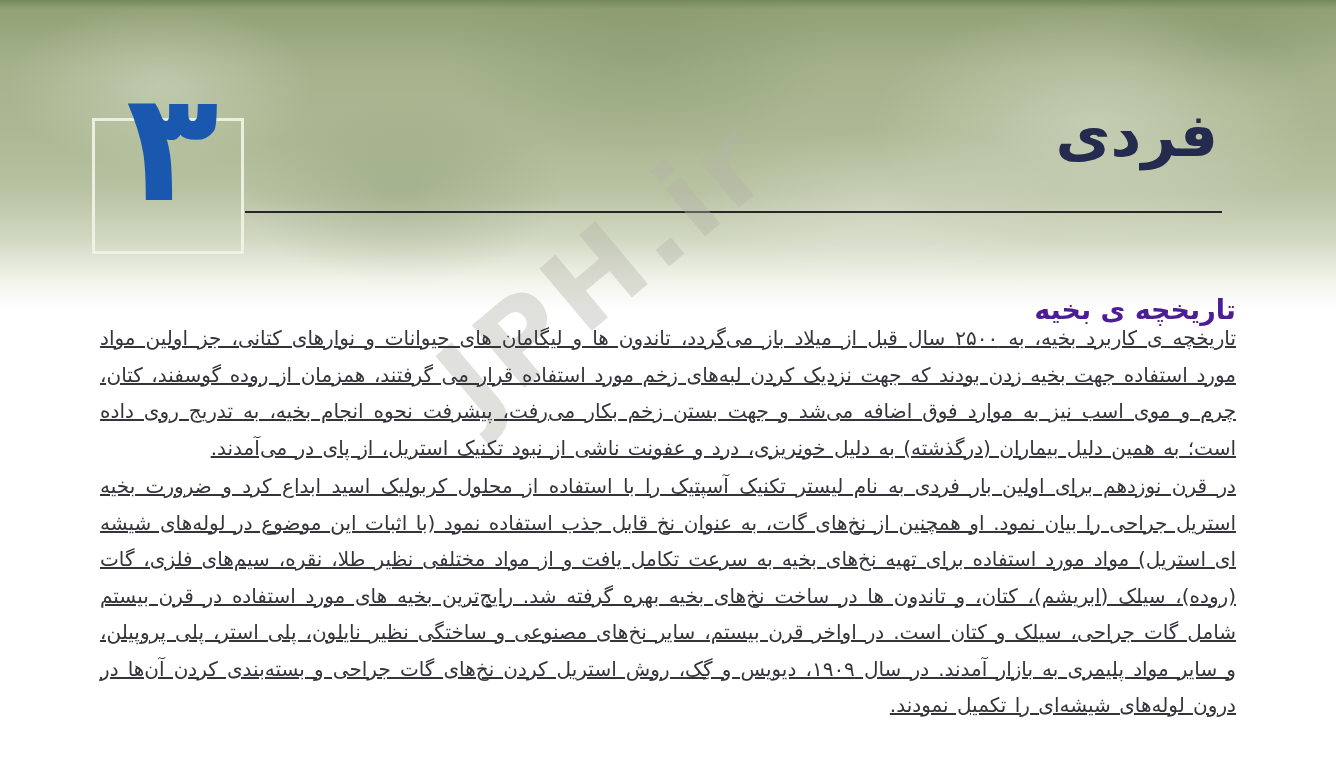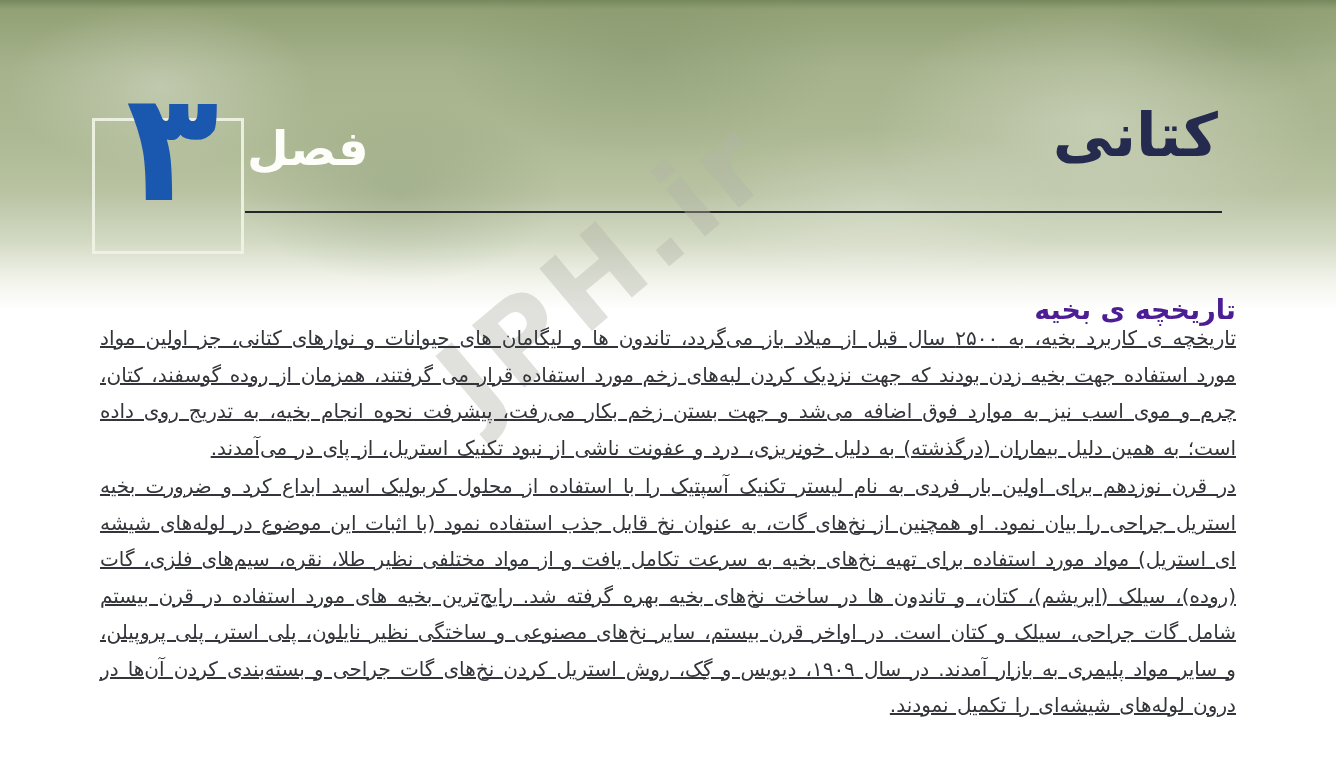--- a/index.html
+++ b/index.html
@@ -107,23 +107,22 @@
     margin: 0 0 2px 0;
     text-decoration: underline;
   }
 </style>
 </head>
 <body>
 
 <div class="header-band">
   <div class="chapter-frame"></div>
   <div class="chapter-number">۳</div>
-  <div class="chapter-label">فصل</div>
   <div class="header-rule"></div>
-  <div class="chapter-title">کتانی</div>
+  <div class="chapter-title">فردی</div>
 </div>
 
 <div class="watermark">JPH.ir</div>
 
 <h2 class="section-heading">تاریخچه ی بخیه</h2>
 
 <div class="body-text">
   <p>تاریخچه ی کاربرد بخیه، به ۲۵۰۰ سال قبل از میلاد باز می‌گردد، تاندون ها و لیگامان های حیوانات و نوارهای کتانی، جز اولین مواد مورد استفاده جهت بخیه زدن بودند که جهت نزدیک کردن لبه‌های زخم مورد استفاده قرار می گرفتند، همزمان از روده گوسفند، کتان، چرم و موی اسب نیز به موارد فوق اضافه می‌شد و جهت بستن زخم بکار می‌رفت، پیشرفت نحوه انجام بخیه، به تدریج روی داده است؛ به همین دلیل بیماران (درگذشته) به دلیل خونریزی، درد و عفونت ناشی از نبود تکنیک استریل، از پای در می‌آمدند.</p>
   <p>در قرن نوزدهم برای اولین بار فردی به نام لیستر تکنیک آسپتیک را با استفاده از محلول کربولیک اسید ابداع کرد و ضرورت بخیه استریل جراحی را بیان نمود. او همچنین از نخ‌های گات، به عنوان نخ قابل جذب استفاده نمود (با اثبات این موضوع در لوله‌های شیشه ای استریل) مواد مورد استفاده برای تهیه نخ‌های بخیه به سرعت تکامل یافت و از مواد مختلفی نظیر طلا، نقره، سیم‌های فلزی، گات (روده)، سیلک (ابریشم)، کتان، و تاندون ها در ساخت نخ‌های بخیه بهره گرفته شد. رایج‌ترین بخیه های مورد استفاده در قرن بیستم شامل گات جراحی، سیلک و کتان است. در اواخر قرن بیستم، سایر نخ‌های مصنوعی و ساختگی نظیر نایلون، پلی استر، پلی پروپیلن، و سایر مواد پلیمری به بازار آمدند. در سال ۱۹۰۹، دیویس و گِک، روش استریل کردن نخ‌های گات جراحی و بسته‌بندی کردن آن‌ها در درون لوله‌های شیشه‌ای را تکمیل نمودند.</p>
 </div>

